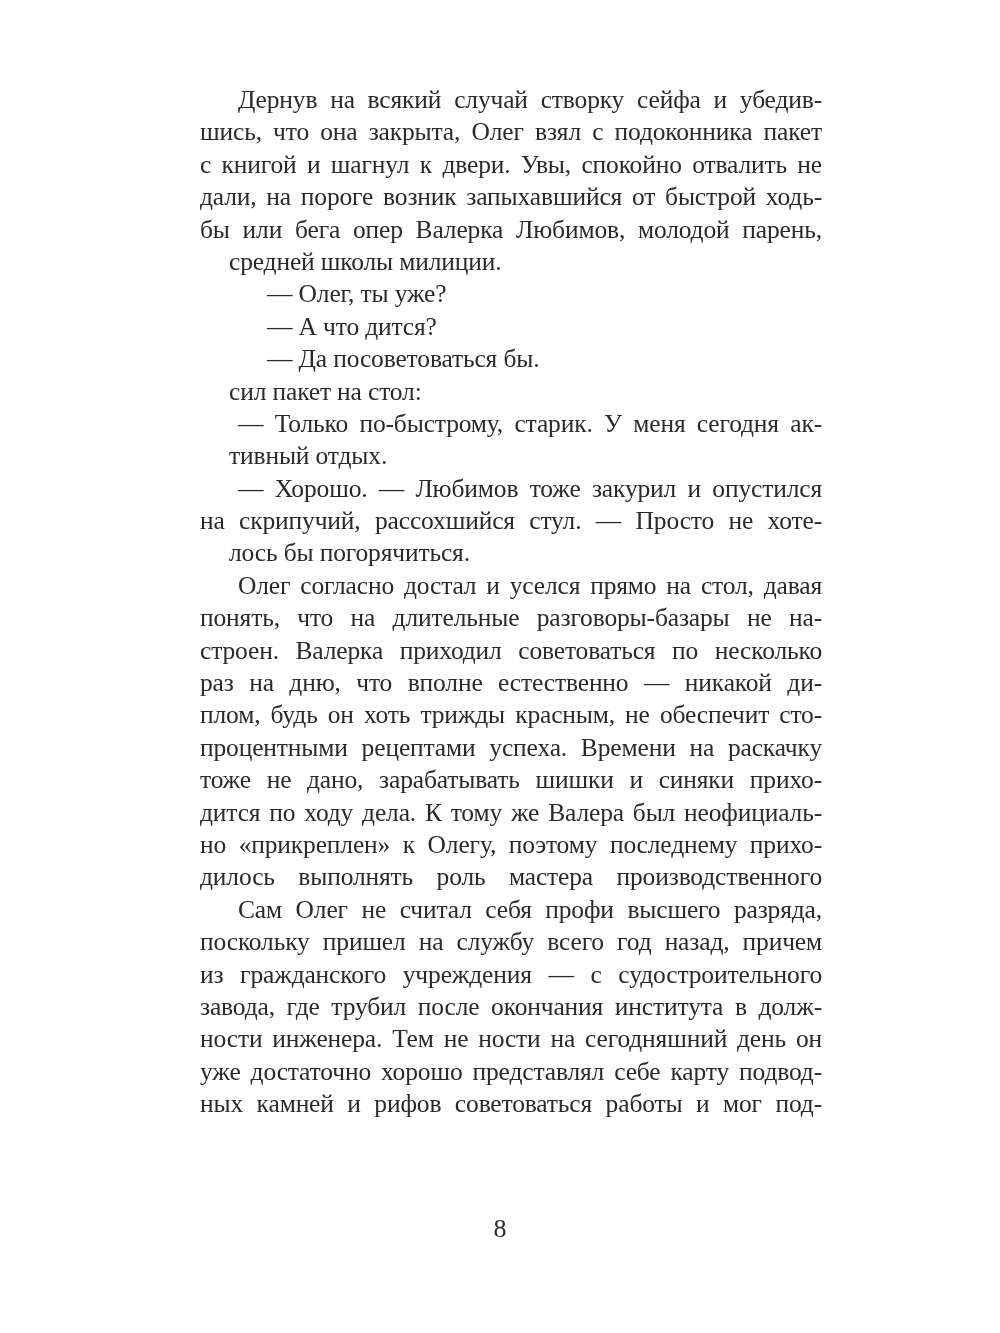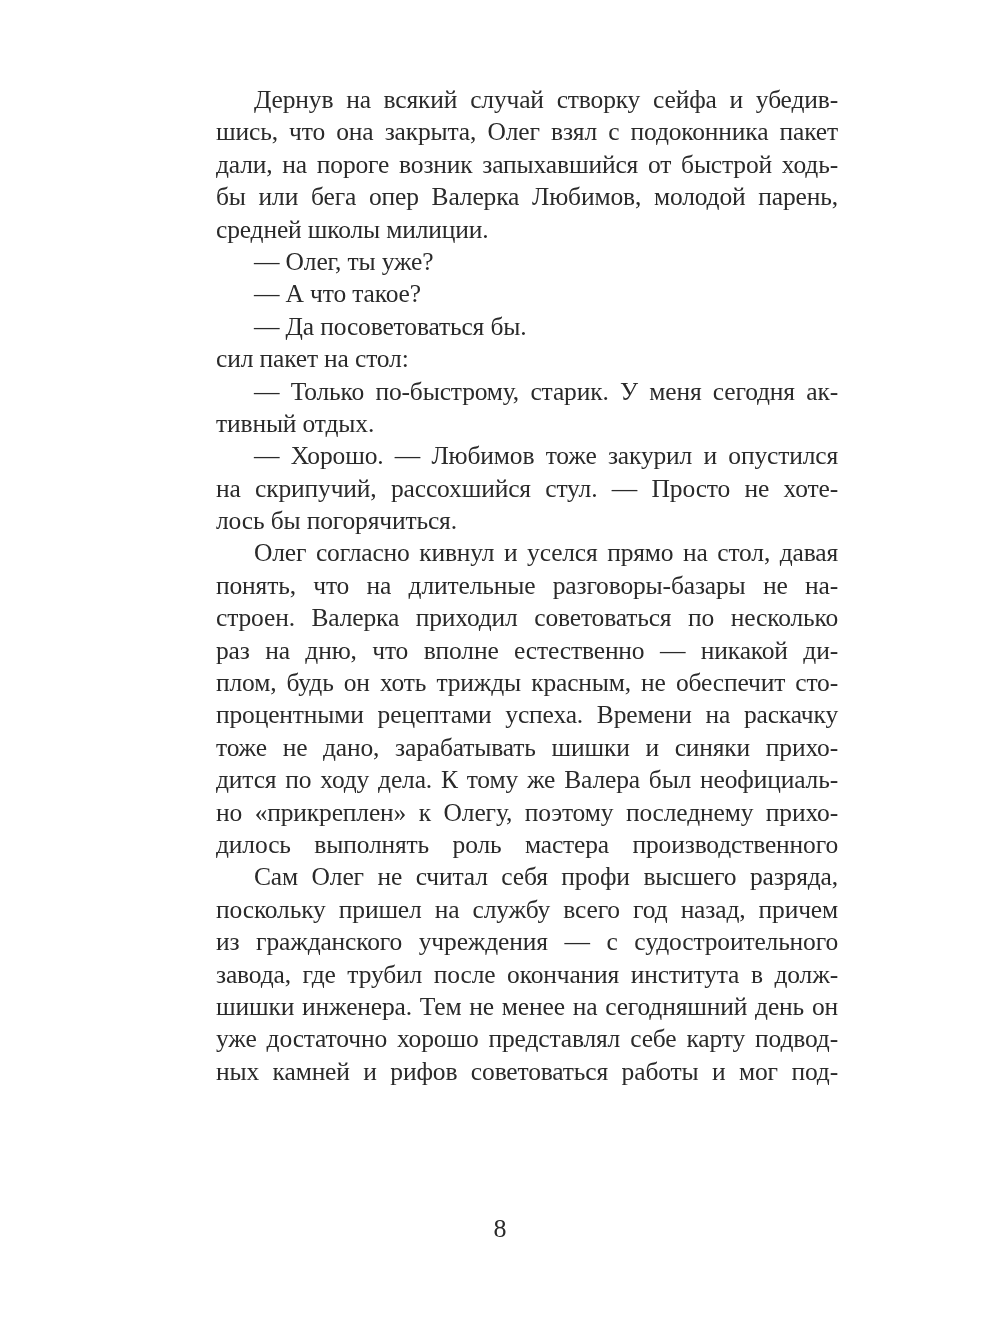--- a/index.html
+++ b/index.html
@@ -10,70 +10,72 @@
     body {
       width: 1000px;
       height: 1333px;
       position: relative;
       overflow: hidden;
       font-family: "Liberation Serif", "DejaVu Serif", serif;
       color: #2a2a2a;
     }
     .page {
       position: absolute;
-      left: 216px;
+      left: 200px;
       top: 84px;
       width: 622px;
     }
     .line {
       display: block;
       height: 32.4px;
       line-height: 32.4px;
       font-size: 25.5px;
       white-space: nowrap;
       text-align: justify;
       text-align-last: justify;
       letter-spacing: -0.15px;
     }
     .line.indent {
       padding-left: 38px;
     }
     .line.last {
       text-align-last: left;
+      margin-left: 29px;
     }
     .page-number {
       position: absolute;
       left: 0;
       width: 1000px;
       top: 1213px;
       text-align: center;
       font-size: 26px;
       line-height: 32px;
       color: #2a2a2a;
     }
   </style>
 </head>
 <body>
 
 <div class="page">
 
   <div>
     <span class="line indent">Дернув на всякий случай створку сейфа и убедив-</span>
     <span class="line">шись, что она закрыта, Олег взял с подоконника пакет</span>
+    <span class="line">с книгой и шагнул к двери. Увы, спокойно отвалить не</span>
     <span class="line">дали, на пороге возник запыхавшийся от быстрой ходь-</span>
     <span class="line">бы или бега опер Валерка Любимов, молодой парень,</span>
     <span class="line last">средней школы милиции.</span>
   </div>
 
   <div>
     <span class="line indent last">— Олег, ты уже?</span>
   </div>
 
   <div>
-    <span class="line indent last">— А что такое?</span>
+    <span class="line indent last">— А что дится?</span>
   </div>
 
   <div>
     <span class="line indent last">— Да посоветоваться бы.</span>
   </div>
 
   <div>
     <span class="line last">сил пакет на стол:</span>
   </div>
 
@@ -82,36 +84,36 @@
     <span class="line last">тивный отдых.</span>
   </div>
 
   <div>
     <span class="line indent">— Хорошо. — Любимов тоже закурил и опустился</span>
     <span class="line">на скрипучий, рассохшийся стул. — Просто не хоте-</span>
     <span class="line last">лось бы погорячиться.</span>
   </div>
 
   <div>
-    <span class="line indent">Олег согласно кивнул и уселся прямо на стол, давая</span>
+    <span class="line indent">Олег согласно достал и уселся прямо на стол, давая</span>
     <span class="line">понять, что на длительные разговоры-базары не на-</span>
     <span class="line">строен. Валерка приходил советоваться по несколько</span>
     <span class="line">раз на дню, что вполне естественно — никакой ди-</span>
     <span class="line">плом, будь он хоть трижды красным, не обеспечит сто-</span>
     <span class="line">процентными рецептами успеха. Времени на раскачку</span>
     <span class="line">тоже не дано, зарабатывать шишки и синяки прихо-</span>
     <span class="line">дится по ходу дела. К тому же Валера был неофициаль-</span>
     <span class="line">но «прикреплен» к Олегу, поэтому последнему прихо-</span>
     <span class="line">дилось выполнять роль мастера производственного</span>
   </div>
 
   <div>
     <span class="line indent">Сам Олег не считал себя профи высшего разряда,</span>
     <span class="line">поскольку пришел на службу всего год назад, причем</span>
     <span class="line">из гражданского учреждения — с судостроительного</span>
     <span class="line">завода, где трубил после окончания института в долж-</span>
-    <span class="line">шишки инженера. Тем не менее на сегодняшний день он</span>
+    <span class="line">ности инженера. Тем не ности на сегодняшний день он</span>
     <span class="line">уже достаточно хорошо представлял себе карту подвод-</span>
     <span class="line">ных камней и рифов советоваться работы и мог под-</span>
   </div>
 </div>
 
 <div class="page-number">8</div>
 
 </body></html>

